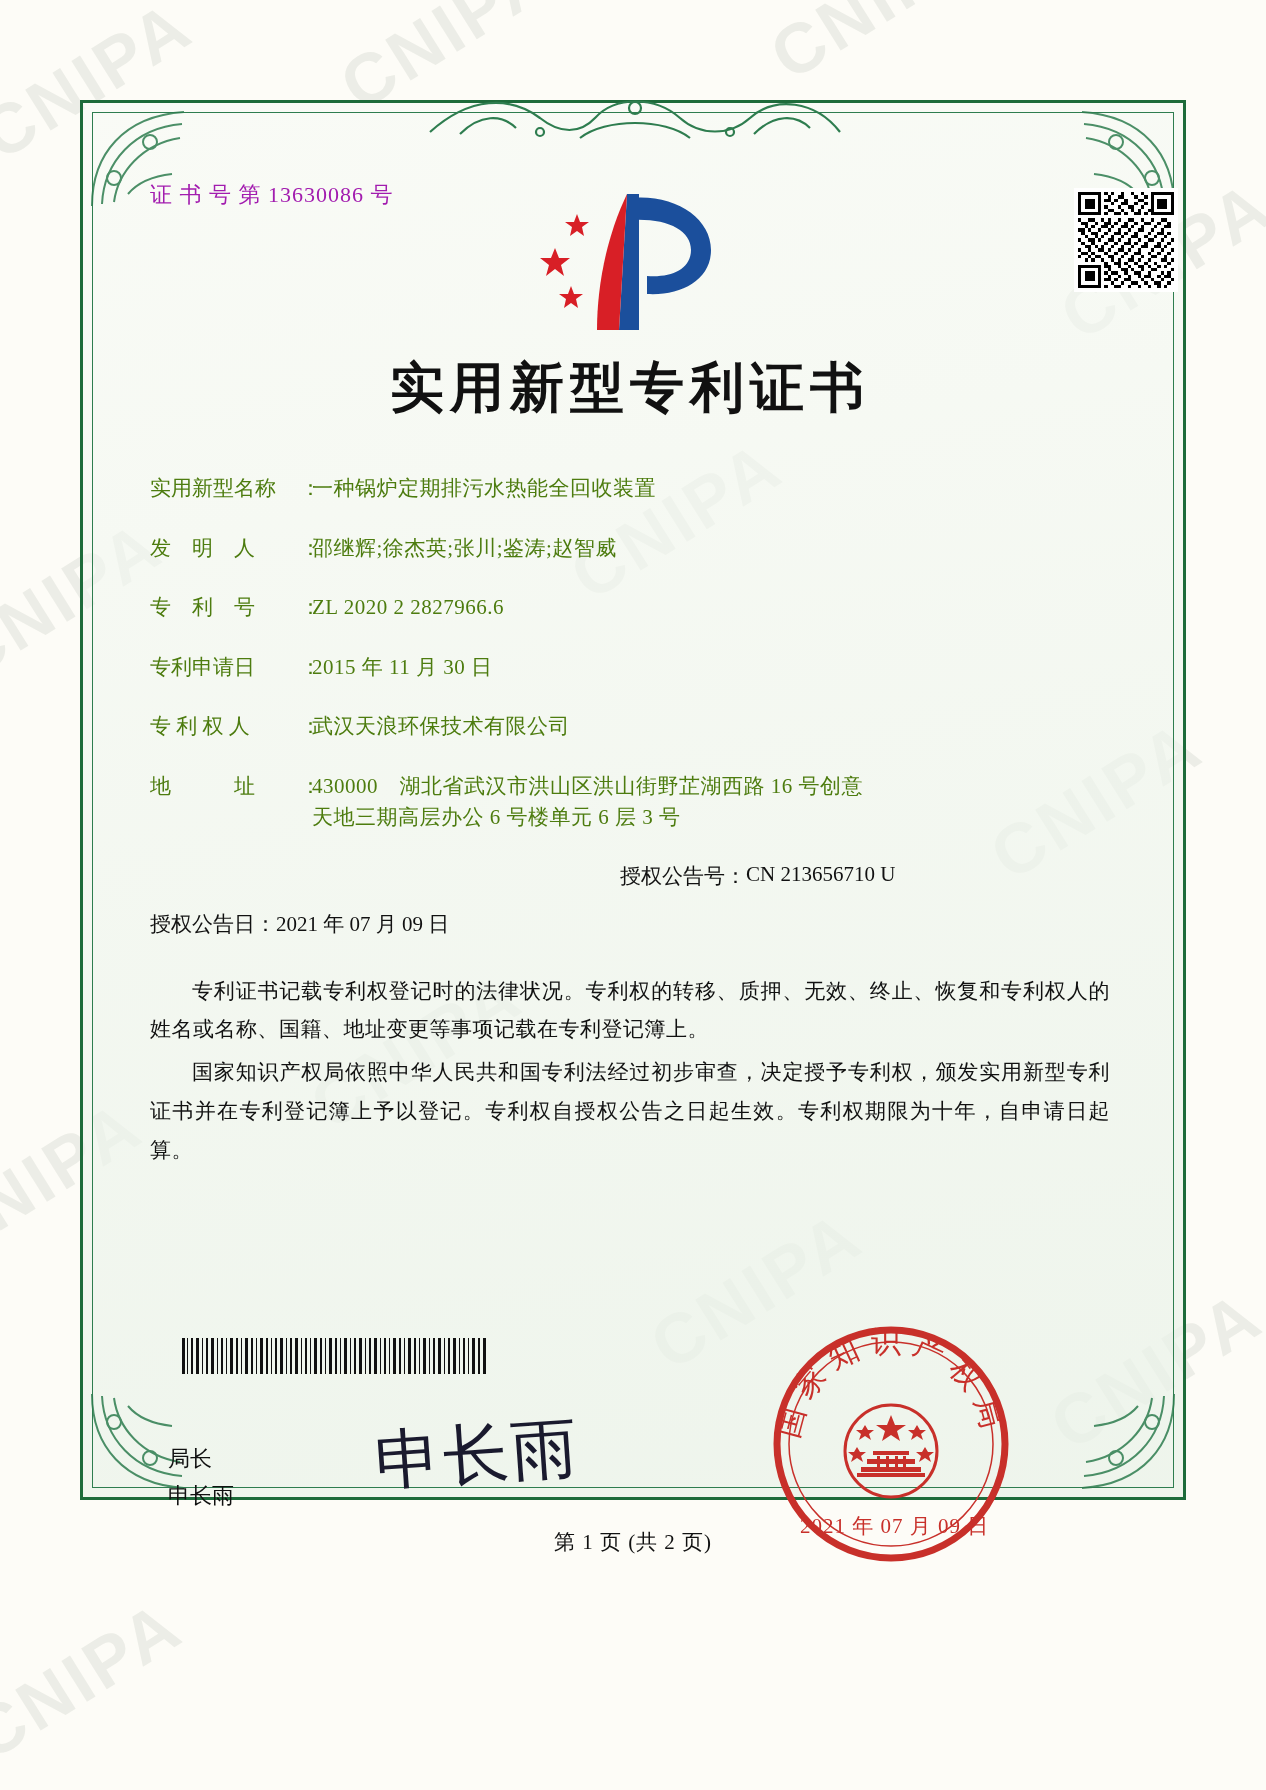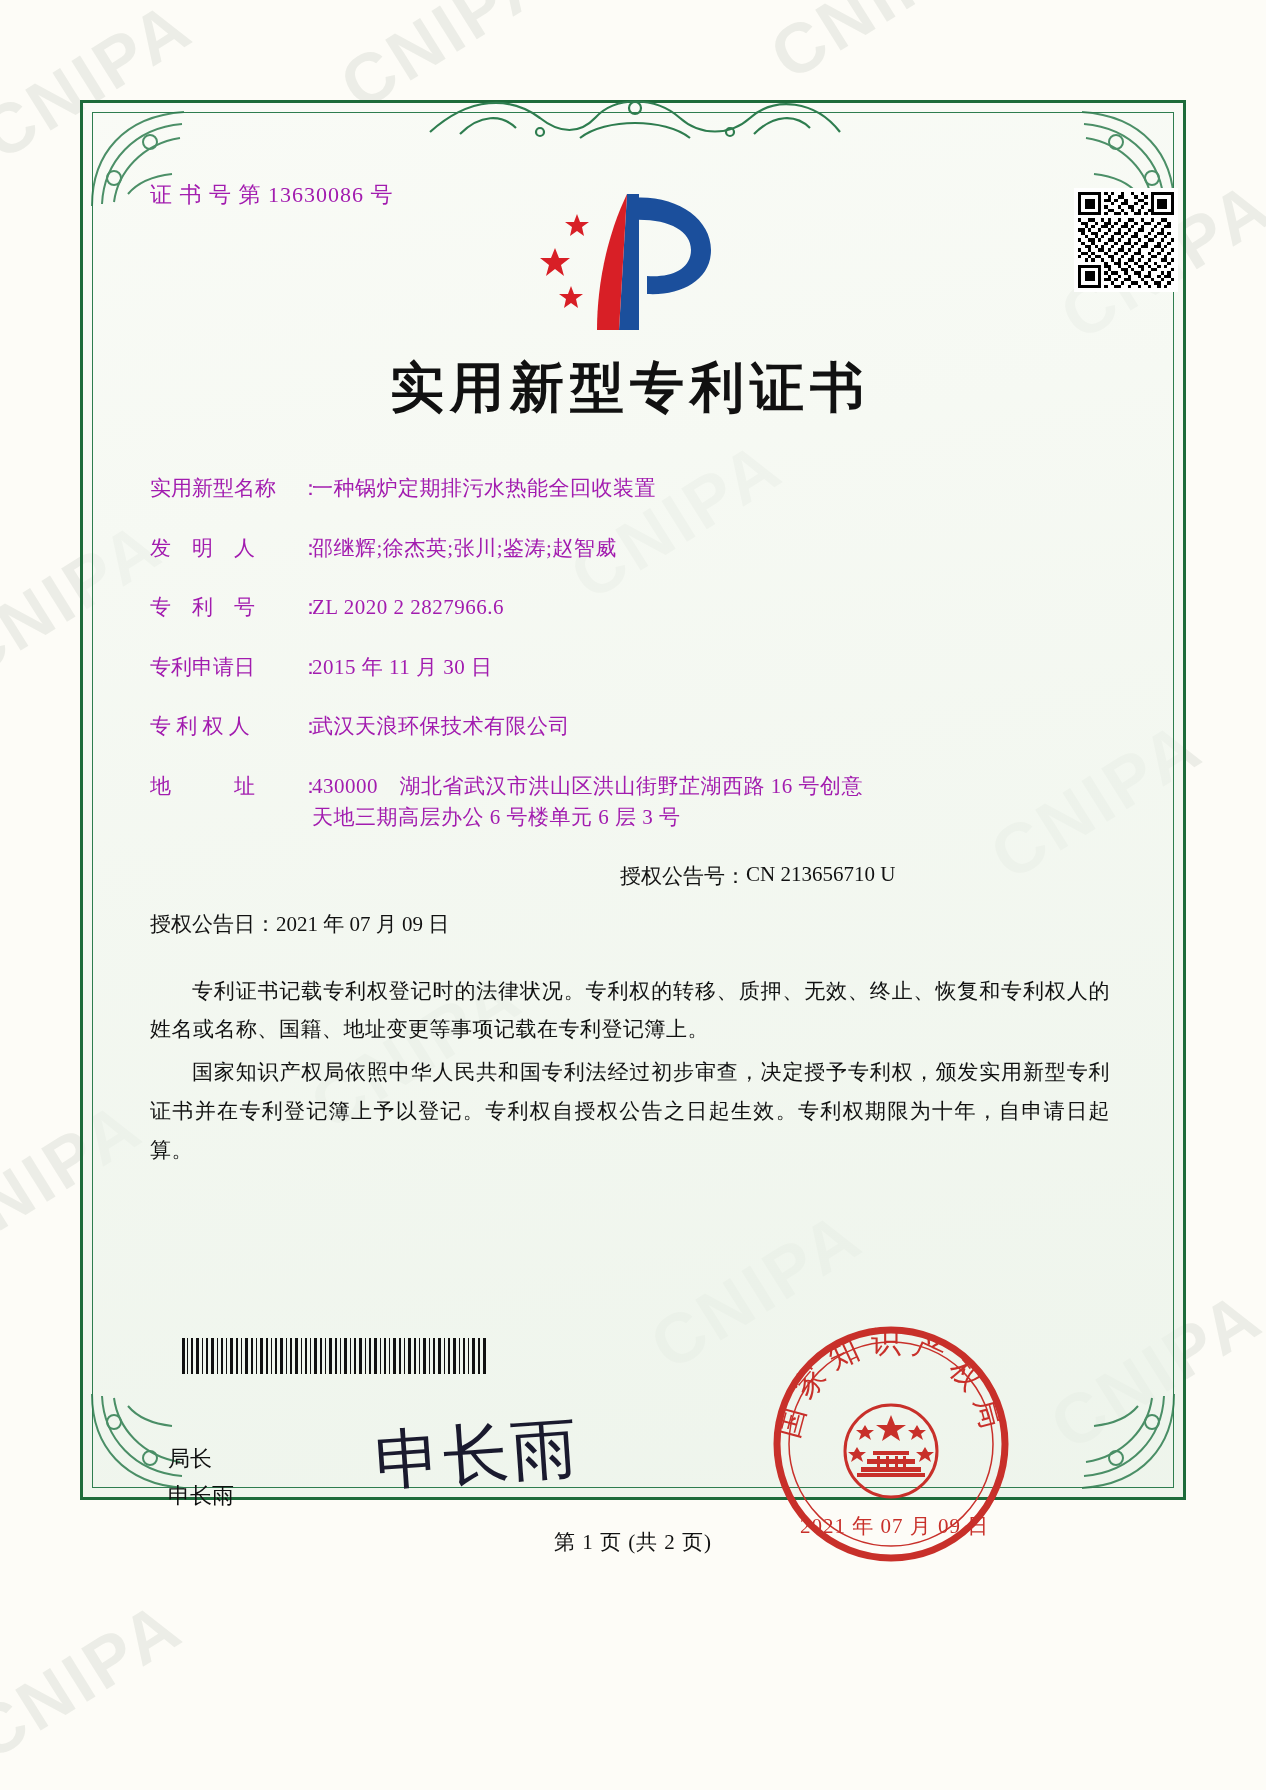--- a/index.html
+++ b/index.html
@@ -117,21 +117,21 @@
   }
 
   .field-list {
     margin-top: 48px;
   }
   .field-row {
     display: flex;
     align-items: flex-start;
     font-size: 21px;
     line-height: 1.5;
-    color: #a21caf;
+    color: #4d7c0f;
     margin-bottom: 28px;
   }
   .field-label {
     width: 150px;
     flex: 0 0 150px;
     letter-spacing: 0px;
     white-space: nowrap;
   }
   .field-colon { width: 12px; flex: 0 0 12px; }
   .field-value {

